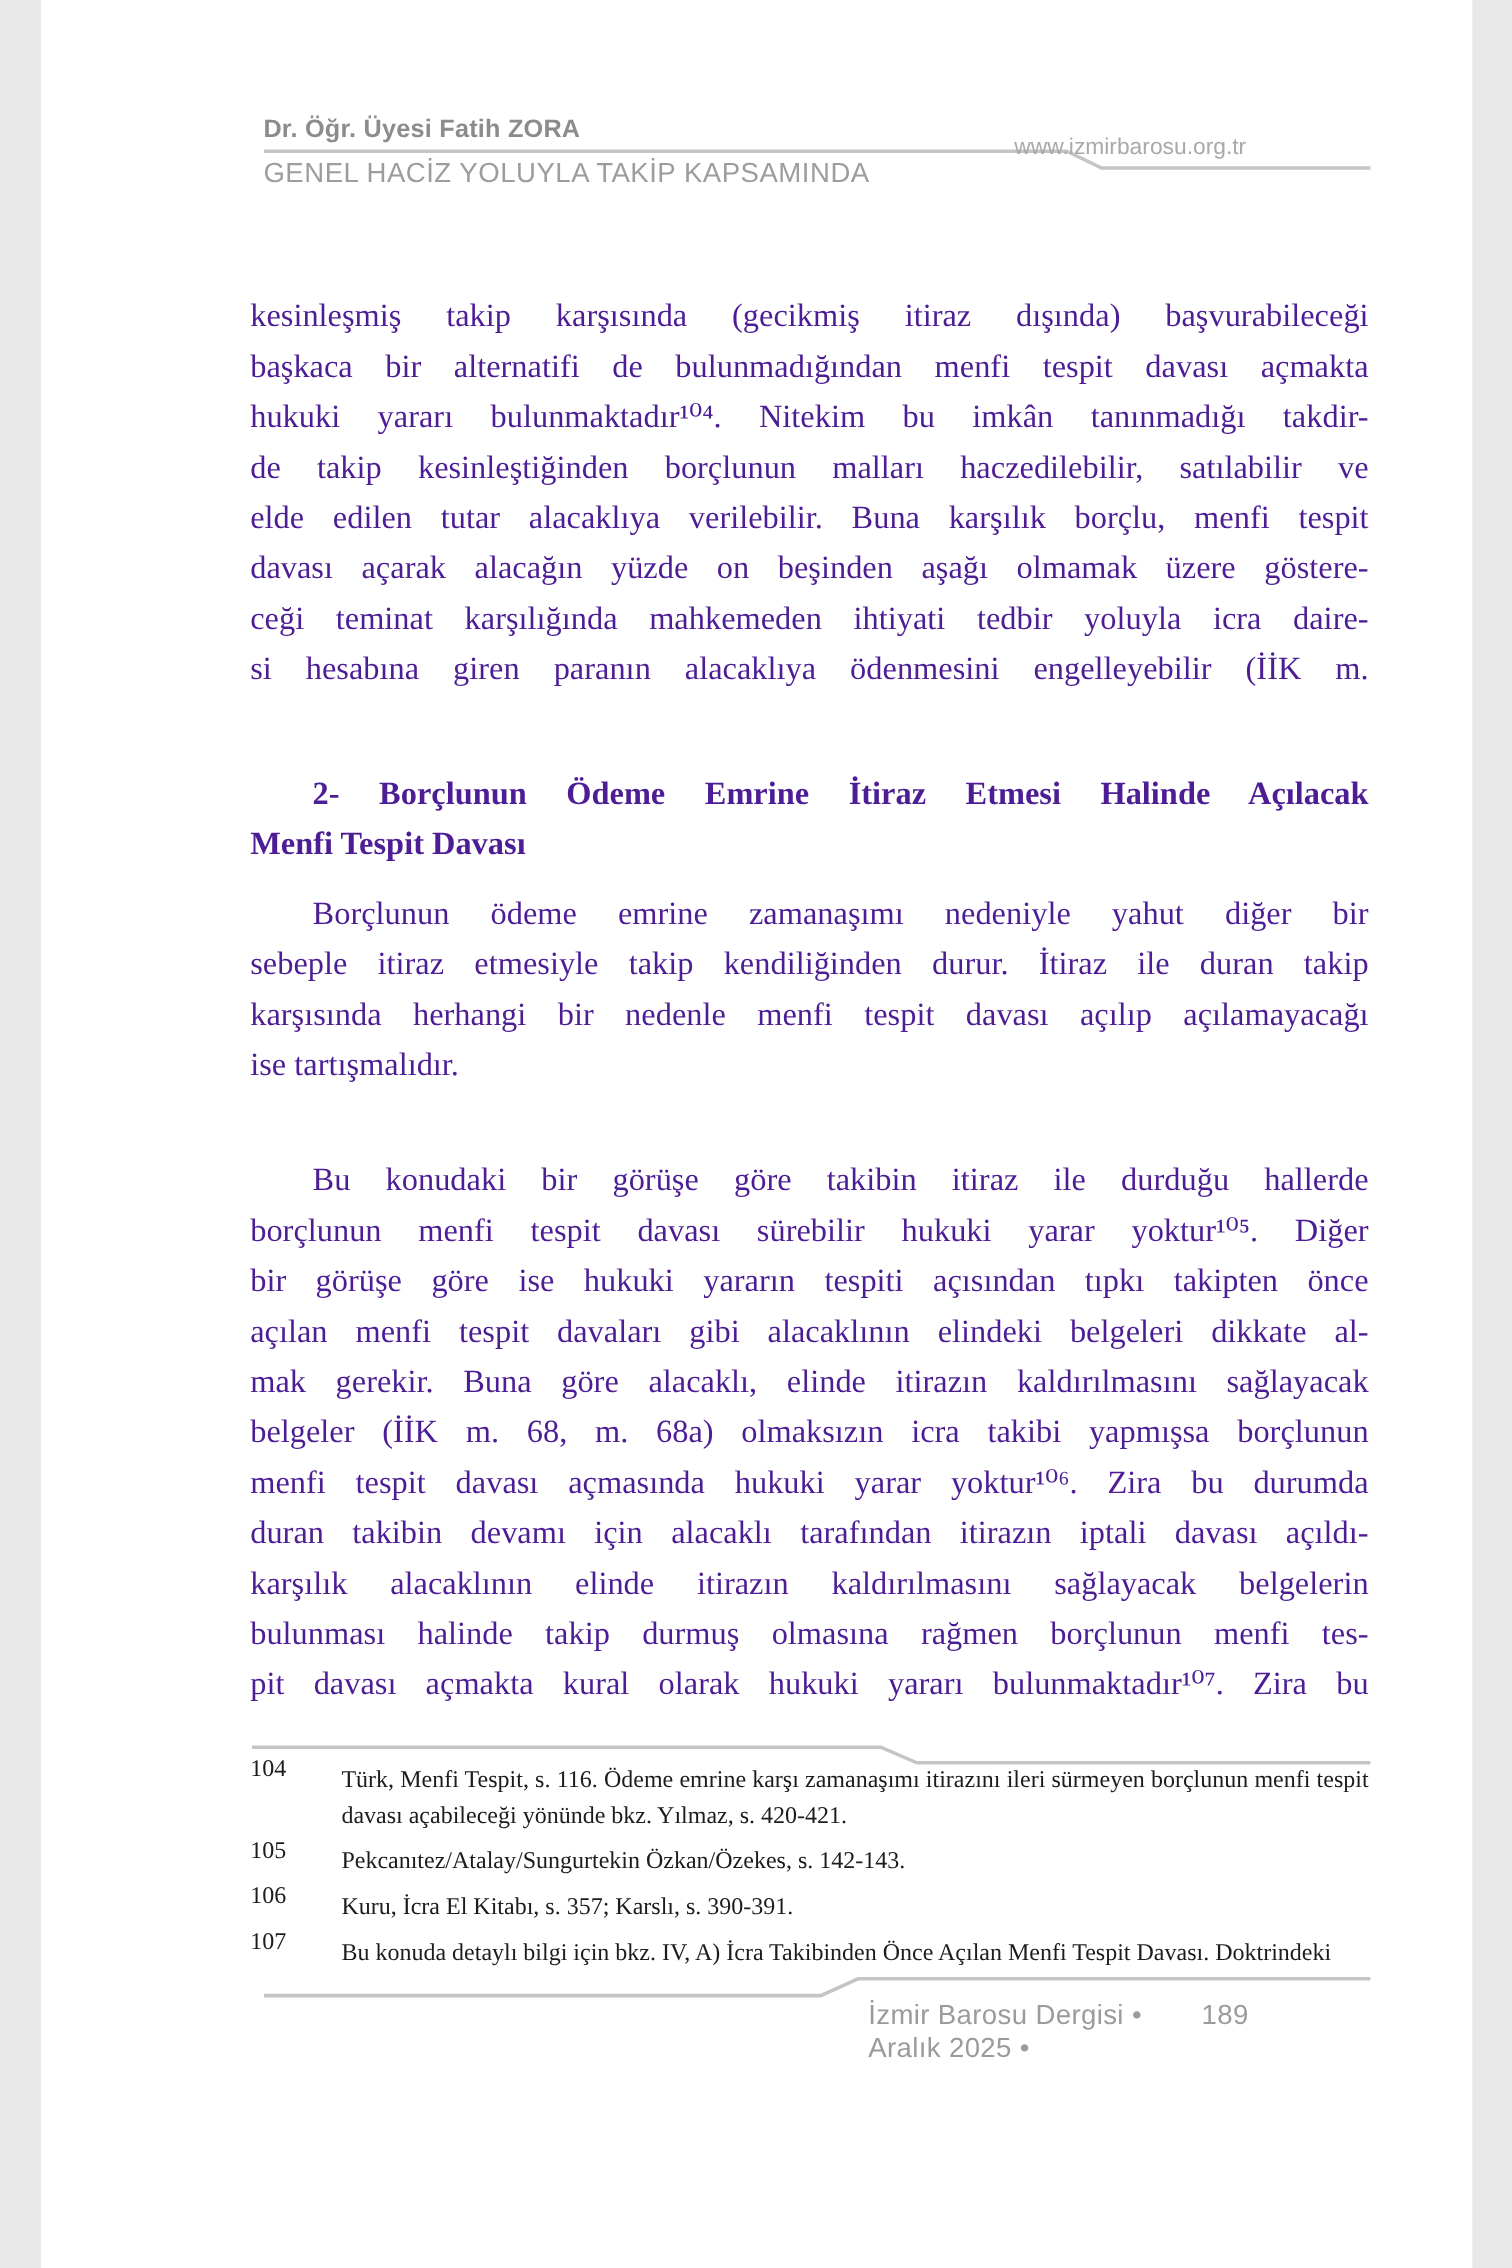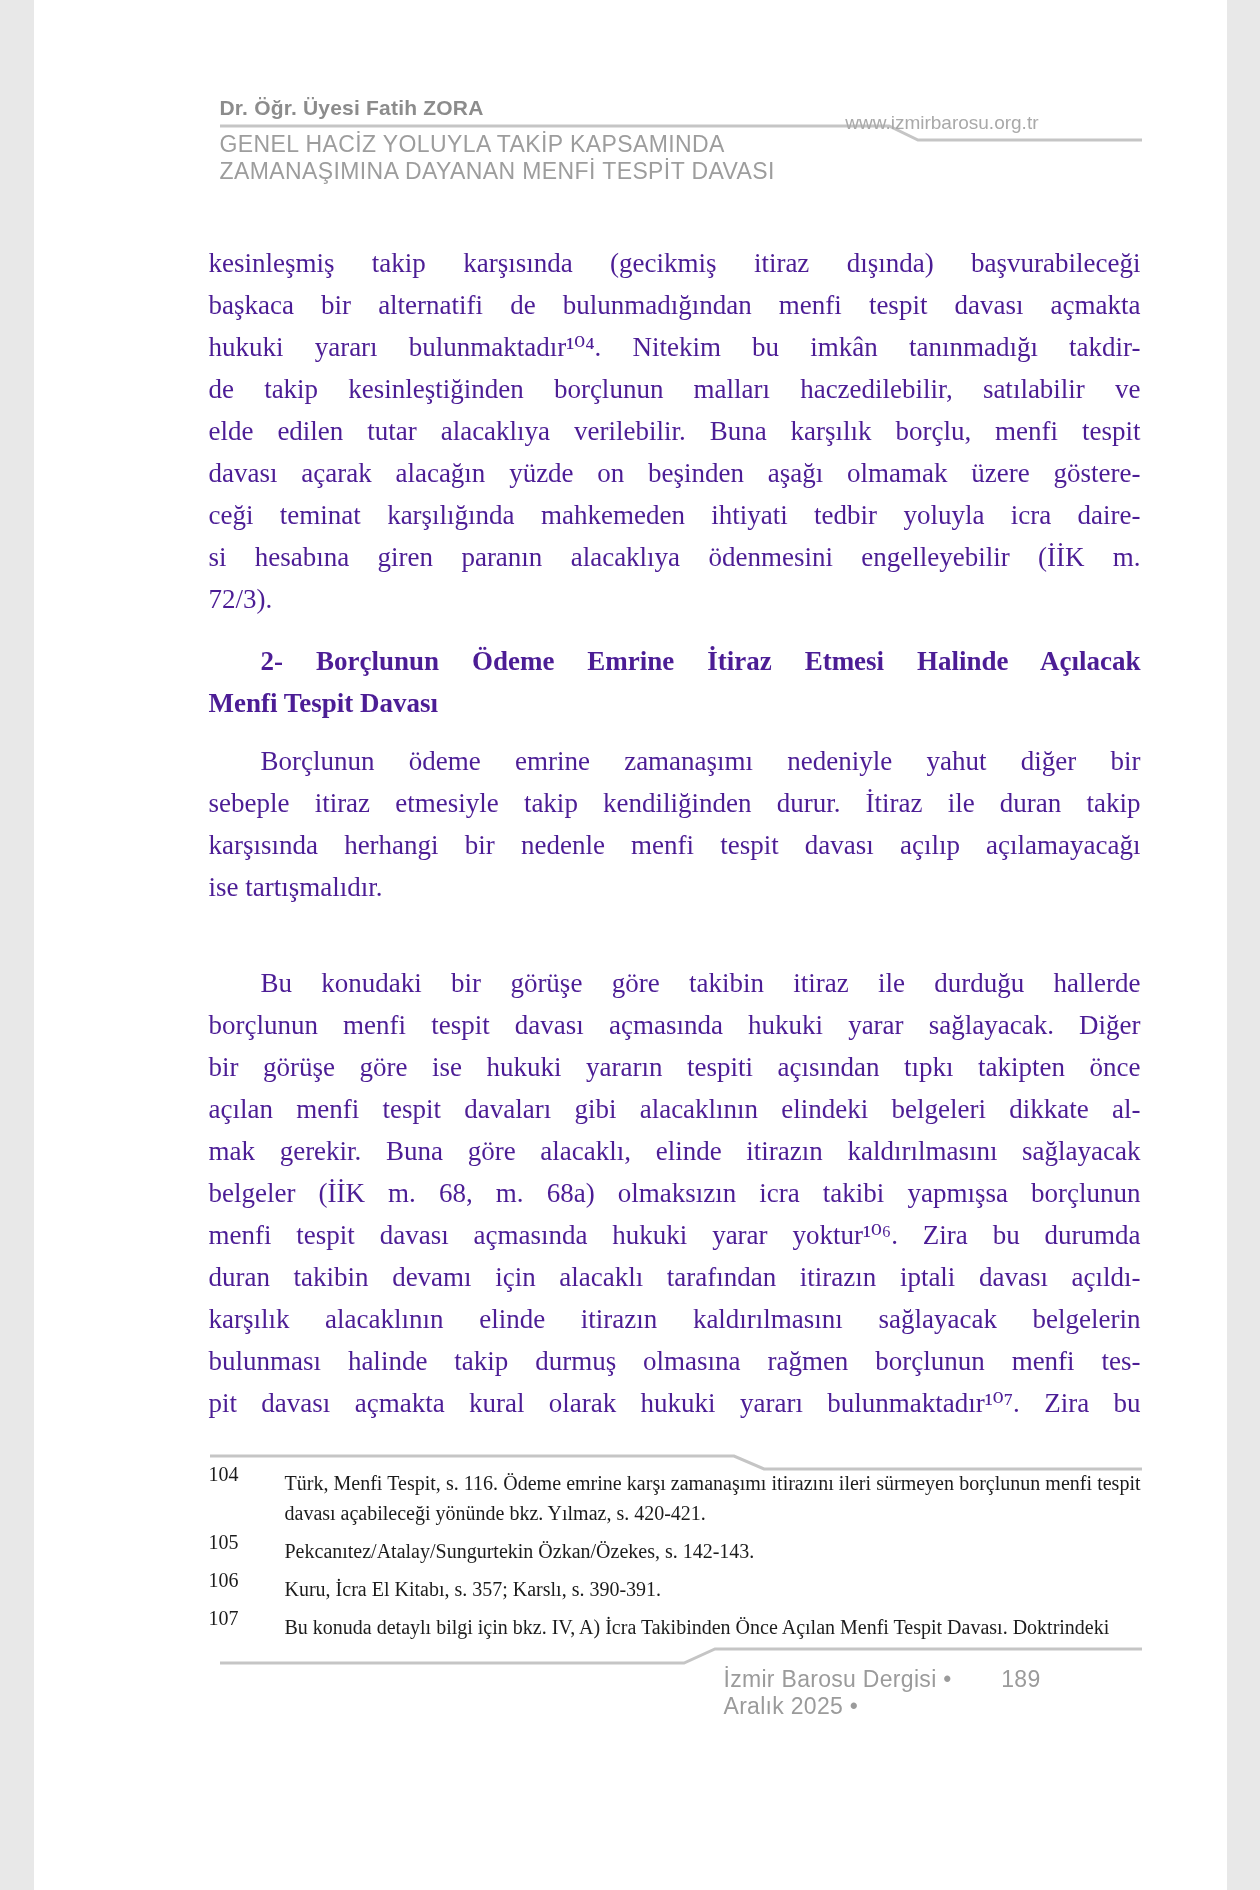--- a/index.html
+++ b/index.html
@@ -73,48 +73,46 @@
   <svg class="rules" viewBox="0 0 1260 1890" xmlns="http://www.w3.org/2000/svg">
     <polyline points="186,126 855,126 884,140 1108,140"></polyline>
     <polyline points="176,1456 700,1456 730,1469 1108,1469"></polyline>
     <polyline points="186,1663 650,1663 681,1649 1108,1649"></polyline>
   </svg>
 
   <div class="header-author">Dr. Öğr. Üyesi Fatih ZORA</div>
   <div class="header-site">www.izmirbarosu.org.tr</div>
   <div class="header-title">
     <div>GENEL HACİZ YOLUYLA TAKİP KAPSAMINDA</div>
-    <div>ZAMANAŞIMINA DAYANAN MENFİ TESPİT DAVASI</div>
   </div>
 
   <div class="article">
       <div class="para para-0">
         <div class="bl">kesinleşmiş takip karşısında (gecikmiş itiraz dışında) başvurabileceği</div>
         <div class="bl">başkaca bir alternatifi de bulunmadığından menfi tespit davası açmakta</div>
         <div class="bl">hukuki yararı bulunmaktadır¹⁰⁴. Nitekim bu imkân tanınmadığı takdir-</div>
         <div class="bl">de takip kesinleştiğinden borçlunun malları haczedilebilir, satılabilir ve</div>
         <div class="bl">elde edilen tutar alacaklıya verilebilir. Buna karşılık borçlu, menfi tespit</div>
         <div class="bl">davası açarak alacağın yüzde on beşinden aşağı olmamak üzere göstere-</div>
         <div class="bl">ceği teminat karşılığında mahkemeden ihtiyati tedbir yoluyla icra daire-</div>
         <div class="bl">si hesabına giren paranın alacaklıya ödenmesini engelleyebilir (İİK m.</div>
-        <div class="bl last">72/3).</div>
       </div>
       <div class="para para-1 heading">
         <div class="bl indent">2- Borçlunun Ödeme Emrine İtiraz Etmesi Halinde Açılacak</div>
         <div class="bl last">Menfi Tespit Davası</div>
       </div>
       <div class="para para-2">
         <div class="bl indent">Borçlunun ödeme emrine zamanaşımı nedeniyle yahut diğer bir</div>
         <div class="bl">sebeple itiraz etmesiyle takip kendiliğinden durur. İtiraz ile duran takip</div>
         <div class="bl">karşısında herhangi bir nedenle menfi tespit davası açılıp açılamayacağı</div>
         <div class="bl last">ise tartışmalıdır.</div>
       </div>
       <div class="para para-3">
         <div class="bl indent">Bu konudaki bir görüşe göre takibin itiraz ile durduğu hallerde</div>
-        <div class="bl">borçlunun menfi tespit davası açmasında hukuki yarar sağlayacak. Diğer</div>
+        <div class="bl">borçlunun menfi tespit davası sürebilir hukuki yarar yoktur¹⁰⁵. Diğer</div>
         <div class="bl">bir görüşe göre ise hukuki yararın tespiti açısından tıpkı takipten önce</div>
         <div class="bl">açılan menfi tespit davaları gibi alacaklının elindeki belgeleri dikkate al-</div>
         <div class="bl">mak gerekir. Buna göre alacaklı, elinde itirazın kaldırılmasını sağlayacak</div>
         <div class="bl">belgeler (İİK m. 68, m. 68a) olmaksızın icra takibi yapmışsa borçlunun</div>
         <div class="bl">menfi tespit davası açmasında hukuki yarar yoktur¹⁰⁶. Zira bu durumda</div>
         <div class="bl">duran takibin devamı için alacaklı tarafından itirazın iptali davası açıldı-</div>
         <div class="bl">karşılık alacaklının elinde itirazın kaldırılmasını sağlayacak belgelerin</div>
         <div class="bl">bulunması halinde takip durmuş olmasına rağmen borçlunun menfi tes-</div>
         <div class="bl">pit davası açmakta kural olarak hukuki yararı bulunmaktadır¹⁰⁷. Zira bu</div>
       </div>

